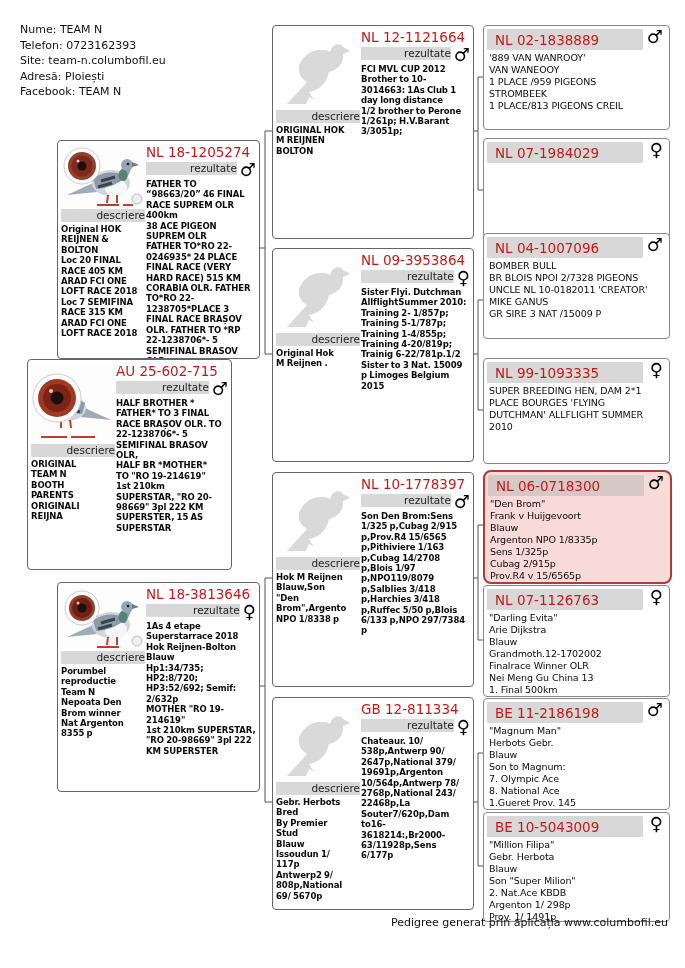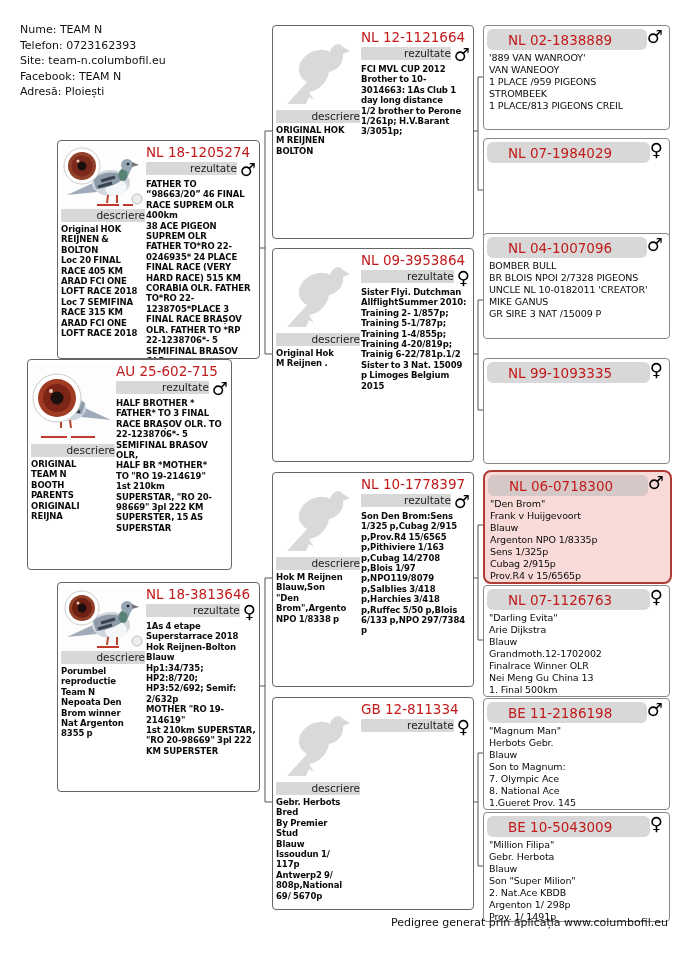--- a/index.html
+++ b/index.html
@@ -17,37 +17,37 @@
   .bar{background:#d8d8d8;color:#222;font-size:10.5px;line-height:13px;text-align:right;border-radius:1px;}
   .rezrow{display:flex;align-items:flex-start;gap:3px;}
   .rezrow .bar{flex:1;}
   .sex{font-size:18px;line-height:15px;color:#000;}
   .txt{font-weight:700;font-size:8.5px;line-height:10.4px;white-space:pre-line;
        letter-spacing:-0.1px;word-spacing:-0.5px;margin-top:2px;color:#0a0a0a;}
   .photo{display:block;}
   .rbox{position:absolute;width:185px;background:#fff;border:1px solid #888;border-radius:4px;overflow:hidden;}
   .rbox.hl{background:#f8dad8;border:2px solid #b03a34;border-radius:8px;}
   .rhead{display:flex;justify-content:space-between;align-items:flex-start;padding:3px 6px 0 3px;}
-  .hbar{background:#d8d8d8;width:140px;padding:1px 21px;border-radius:6px;}
+  .hbar{background:#d8d8d8;width:140px;padding:1px 8px;border-radius:1px;}
   .rbox.hl .hbar{background:rgba(185,185,185,0.55);}
   .rhead .ring{margin-bottom:0;font-size:13.5px;}
   .rtxt{font-weight:400;font-size:9.5px;line-height:12px;white-space:pre-line;
         padding:2px 3px 0 5px;letter-spacing:-0.1px;color:#0a0a0a;}
   .footer{position:absolute;right:17px;top:916px;font-size:11px;color:#111;}
   svg.lines{position:absolute;left:0;top:0;pointer-events:none;}
 </style>
 </head>
 <body>
 
 <div class="owner">
   <div>Nume: TEAM N</div>
   <div>Telefon: 0723162393</div>
   <div>Site: team-n.columbofil.eu</div>
+  <div>Adresă: Ploiești</div>
   <div>Facebook: TEAM N</div>
-  <div>Adresă: Ploiești</div>
 </div>
 
 <svg class="lines" width="685" height="968" viewBox="0 0 685 968">
   <path d="M258 248 H265 M265 131 V354 M265 131 H273 M265 354 H273
            M258 686 H265 M265 578 V802 M265 578 H273 M265 802 H273
            M472 131 H478 M478 77 V190 M478 77 H484 M478 190 H484
            M472 354 H478 M478 300 V410 M478 300 H484 M478 410 H484
            M472 578 H478 M478 525 V640 M478 525 H484 M478 640 H484
            M472 802 H478 M478 753 V866 M478 753 H484 M478 866 H484" stroke="#555" stroke-width="1" fill="none"></path>
 </svg>
@@ -326,20 +326,31 @@
 Antwerp2 9/
 808p,National
 69/ 5670p</div>
   </div>
   <div class="colR">
     <div class="ring">GB 12-811334</div>
     <div class="rezrow">
       <div class="bar">rezultate</div>
       <div class="sex">♀</div>
     </div>
+    <div class="txt">Chateaur. 10/
+538p,Antwerp 90/
+2647p,National 379/
+19691p,Argenton
+10/564p,Antwerp 78/
+2768p,National 243/
+22468p,La
+Souter7/620p,Dam
+to16-3618214:,Br2000-
+63/11928p,Sens
+6/177p</div>
   </div>
 </div>
 
 <div class="rbox" style="left:483px;top:25px;height:103px">
   <div class="rhead">
     <div class="hbar"><span class="ring">NL 02-1838889</span></div>
     <span class="sex">♂</span>
   </div>
   <div class="rtxt">'889 VAN WANROOY'
 VAN WANEOOY
@@ -365,20 +376,24 @@
 UNCLE NL 10-0182011 'CREATOR'
 MIKE GANUS
 GR SIRE 3 NAT /15009 P</div>
 </div>
 
 <div class="rbox" style="left:483px;top:358px;height:104px">
   <div class="rhead">
     <div class="hbar"><span class="ring">NL 99-1093335</span></div>
     <span class="sex">♀</span>
   </div>
+  <div class="rtxt">SUPER BREEDING HEN, DAM 2*1
+PLACE BOURGES 'FLYING
+DUTCHMAN' ALLFLIGHT SUMMER
+2010</div>
 </div>
 
 <div class="rbox hl" style="left:483px;top:470px;height:110px">
   <div class="rhead">
     <div class="hbar"><span class="ring">NL 06-0718300</span></div>
     <span class="sex">♂</span>
   </div>
   <div class="rtxt">"Den Brom"
 Frank v Huijgevoort
 Blauw

